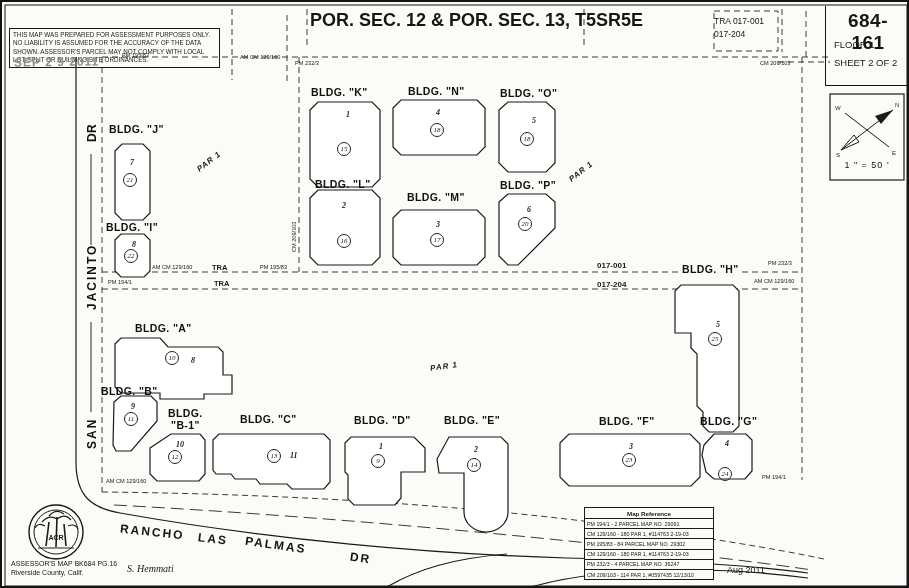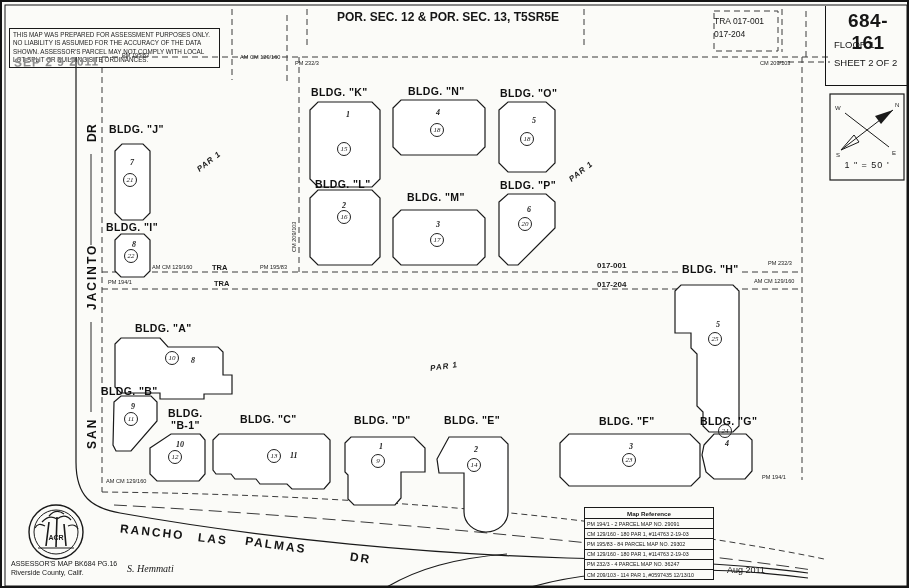--- a/index.html
+++ b/index.html
@@ -13,21 +13,21 @@
   .num{position:absolute;font-family:"Liberation Serif",serif;font-style:italic;font-weight:bold;font-size:8px;color:#222;}
   .circ{position:absolute;box-sizing:border-box;width:14px;height:14px;border:1px solid #222;border-radius:50%;
         display:flex;align-items:center;justify-content:center;
         font-family:"Liberation Serif",serif;font-style:italic;font-size:7px;color:#222;background:rgba(255,255,255,.0);}
   .par{position:absolute;font-weight:bold;font-style:italic;font-size:8px;letter-spacing:1px;white-space:nowrap;color:#1c1c1c;}
   .vert{transform:rotate(-90deg);transform-origin:0 0;}
   .disclaimer{position:absolute;left:7px;top:26px;width:203px;height:34px;border:1px solid #1a1a1a;
         font-size:6.3px;line-height:1.32;padding:2px 3px;color:#1c1c1c;}
   .stamp{position:absolute;left:12px;top:53px;font-size:12px;font-weight:bold;color:#8d8d8d;
         letter-spacing:1px;transform:rotate(-1deg);}
-  .title1{position:absolute;left:308px;top:8px;width:276px;text-align:center;font-weight:bold;font-size:12px;white-space:nowrap;}
+  .title1{position:absolute;left:308px;top:8px;width:276px;text-align:center;font-weight:bold;font-size:18px;white-space:nowrap;}
   .citybox{position:absolute;left:337px;top:24px;width:253px;height:16px;border:1px solid #1a1a1a;
         text-align:center;font-size:9.5px;padding-top:2px;box-sizing:border-box;}
   .trabox{position:absolute;left:712px;top:9px;width:64px;height:40px;text-align:left;
         font-size:8.5px;line-height:1.5;padding:4px 3px 0 0;box-sizing:border-box;}
   .cornerbox{position:absolute;left:823px;top:4px;width:82px;height:80px;border-left:1.5px solid #141414;border-bottom:1.5px solid #141414;box-sizing:border-box;}
   .mapnum{position:absolute;left:830px;top:8px;width:72px;text-align:center;font-weight:bold;font-size:19px;letter-spacing:.5px;}
   .floor{position:absolute;left:832px;top:37px;font-size:9.5px;}
   .sheet{position:absolute;left:832px;top:55px;font-size:9.5px;}
   .scale{position:absolute;left:828px;top:158px;width:74px;text-align:center;font-size:9px;letter-spacing:1px;}
   .street-b{position:absolute;font-weight:bold;font-size:12px;letter-spacing:2px;white-space:nowrap;color:#141414;}
@@ -183,21 +183,21 @@
   <div class="lbl" style="left:698px;top:413px;">BLDG. "G"</div>
   <div class="lbl" style="left:677px;top:261px;background:#fbfbf8;padding:0 3px;">BLDG. "H"</div>
 
   <div class="num" style="left:128px;top:156px;">7</div>
   <div class="circ" style="left:121px;top:171px;">21</div>
   <div class="num" style="left:130px;top:238px;">8</div>
   <div class="circ" style="left:122px;top:247px;">22</div>
   <div class="num" style="left:344px;top:108px;">1</div>
   <div class="circ" style="left:335px;top:132px;margin-top:8px;">15</div>
   <div class="num" style="left:340px;top:199px;">2</div>
-  <div class="circ" style="left:335px;top:208px;">16</div>
+  <div class="circ" style="left:335px;top:232px;">16</div>
   <div class="num" style="left:434px;top:218px;">3</div>
   <div class="circ" style="left:428px;top:231px;">17</div>
   <div class="num" style="left:434px;top:106px;">4</div>
   <div class="circ" style="left:428px;top:121px;text-align:center;">18</div>
   <div class="num" style="left:530px;top:114px;">5</div>
   <div class="circ" style="left:518px;top:130px;">18</div>
   <div class="num" style="left:525px;top:203px;">6</div>
   <div class="circ" style="left:516px;top:215px;">20</div>
   <div class="circ" style="left:163px;top:349px;">10</div>
   <div class="num" style="left:189px;top:354px;">8</div>
@@ -207,21 +207,21 @@
   <div class="circ" style="left:166px;top:448px;">12</div>
   <div class="circ" style="left:265px;top:447px;">13</div>
   <div class="num" style="left:288px;top:449px;">11</div>
   <div class="num" style="left:377px;top:440px;">1</div>
   <div class="circ" style="left:369px;top:452px;">9</div>
   <div class="num" style="left:472px;top:443px;">2</div>
   <div class="circ" style="left:465px;top:456px;">14</div>
   <div class="num" style="left:627px;top:440px;">3</div>
   <div class="circ" style="left:620px;top:451px;">23</div>
   <div class="num" style="left:723px;top:437px;">4</div>
-  <div class="circ" style="left:716px;top:422px;">24</div>
+  <div class="circ" style="left:716px;top:465px;">24</div>
   <div class="num" style="left:714px;top:318px;">5</div>
   <div class="circ" style="left:706px;top:330px;">25</div>
 
   <div class="mrt">
     <div class="hd">Map Reference</div>
     <div class="row">PM  194/1 - 2   PARCEL MAP NO. 29091</div>
     <div class="row">CM  129/160 - 180   PAR 1, #114763  2-19-03</div>
     <div class="row">PM  195/83 - 84   PARCEL MAP NO. 29302</div>
     <div class="row">CM  129/160 - 180   PAR 1, #114763  2-19-03</div>
     <div class="row">PM  232/3 - 4   PARCEL MAP NO. 36247</div>

